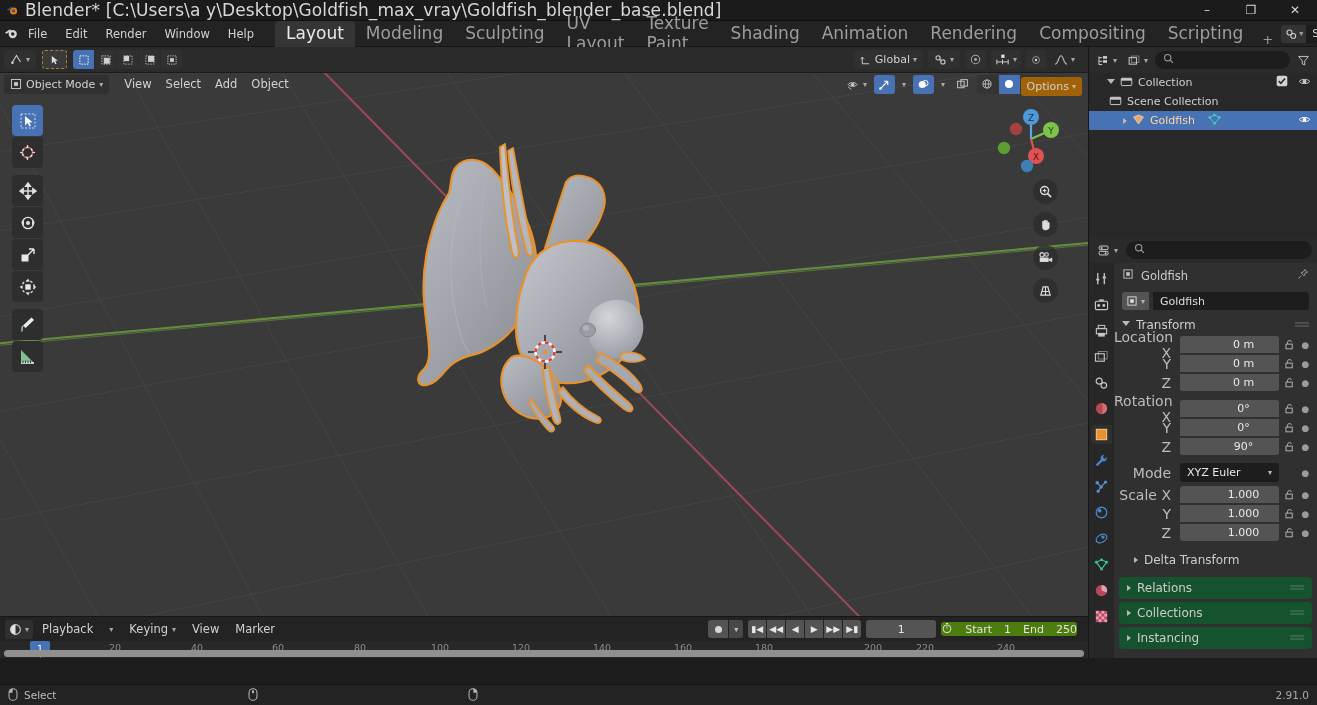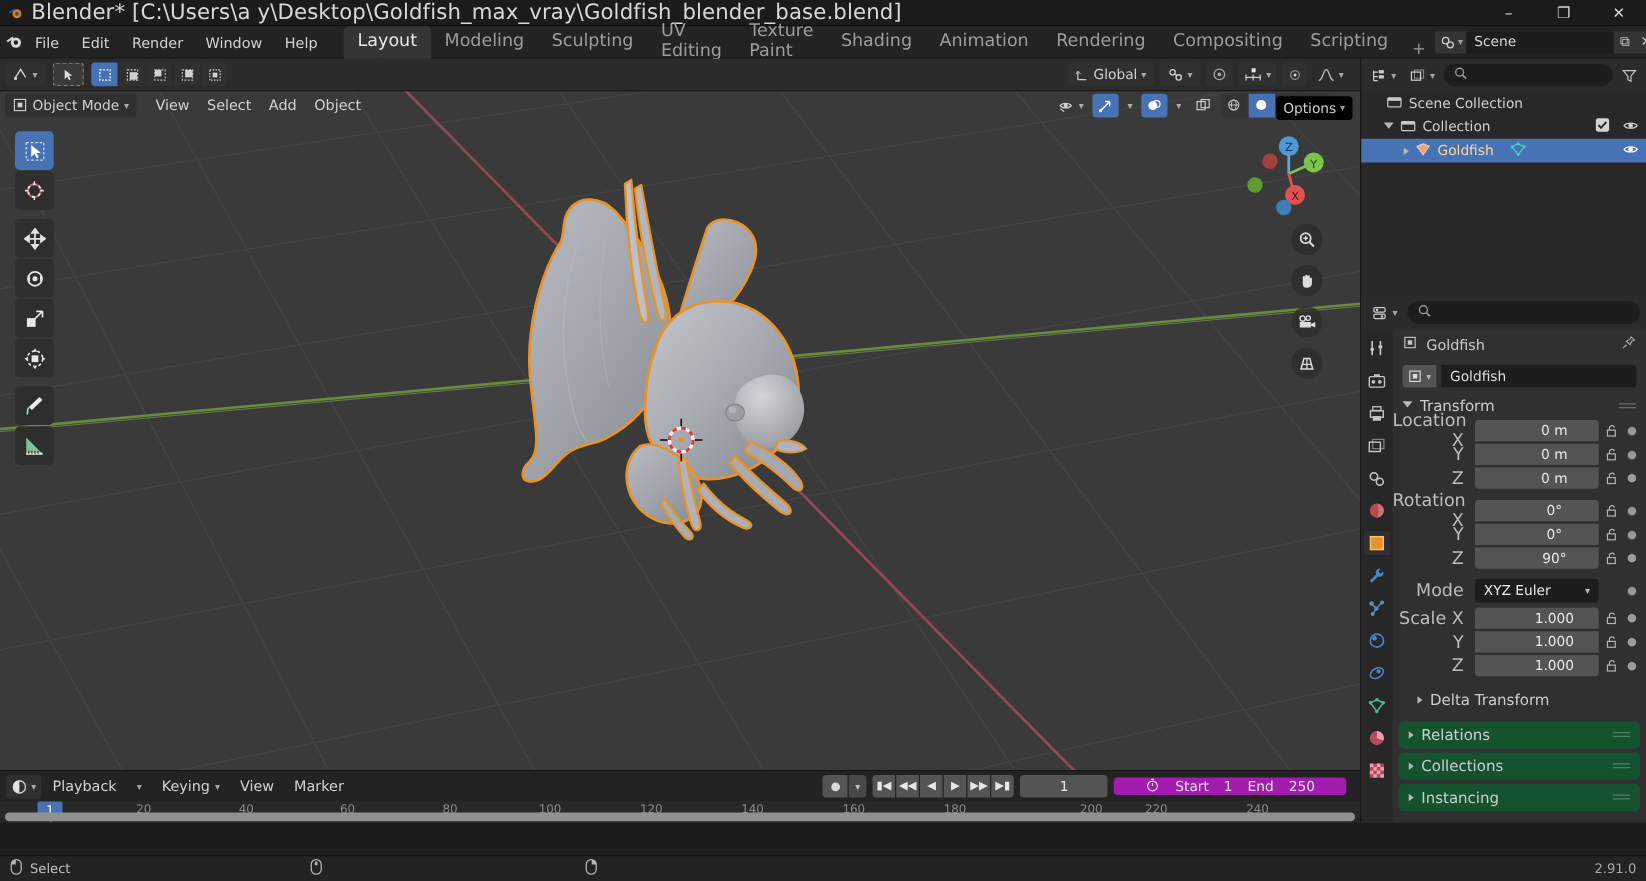--- a/index.html
+++ b/index.html
@@ -27,21 +27,21 @@
 
   
   .topbar {
     height:26px; background:#232323; display:flex; align-items:center;
     padding-left:4px; gap:0; border-bottom:1px solid #161616;
   }
   .tb-icon { width:26px; height:24px; display:flex; align-items:center; justify-content:center; }
   .menu-item { padding:3px 9px; font-size:11.5px; color:#d2d2d2; border-radius:3px; }
   .ws-tabs { display:flex; align-items:flex-end; height:26px; margin-left:12px; }
   .ws-tab {
-    padding:5px 11px 6px; font-size:14px; color:#9d9d9d;
+    padding:5px 11px 6px; font-size:17px; color:#9d9d9d;
     border-radius:4px 4px 0 0; height:26px; display:flex; align-items:center;
   }
   .ws-tab.active { background:#353535; color:#e8e8e8; }
   .ws-plus { padding:0 8px; color:#9a9a9a; font-size:13px; }
 
   .scene-widgets { margin-left:auto; display:flex; align-items:center; gap:4px; padding-right:4px; }
   .idblock { display:flex; align-items:center; height:18px; background:#282828; border-radius:3px; overflow:hidden; }
   .idblock .ib-ico { background:#343434; height:18px; padding:0 3px 0 4px; display:flex; align-items:center; gap:2px; color:#c4c4c4; }
   .idblock .ib-name { background:#1d1d1d; height:18px; min-width:118px; display:flex; align-items:center; padding:0 6px; color:#d7d7d7; font-size:11px; }
   .idblock .ib-btn { background:#343434; height:18px; width:17px; display:flex; align-items:center; justify-content:center; color:#c0c0c0; font-size:11px; }
@@ -90,21 +90,21 @@
 
   
   .timeline { position:absolute; left:0; right:229px; bottom:0; height:42px; background:#232323; border-top:1px solid #161616; }
   .tl-header { height:24px; display:flex; align-items:center; padding:0 5px; gap:2px; }
   .tl-ruler { position:relative; height:17px; background:#282828; overflow:hidden; }
   .tl-tick { position:absolute; top:1px; font-size:9.5px; color:#8b8b8b; transform:translateX(-50%); }
   .playhead { position:absolute; top:0; width:20px; height:14px; background:#4772b3; border-radius:2px; color:#fff; font-size:9.5px; display:flex; align-items:center; justify-content:center; }
   .playhead-line { position:absolute; top:0; bottom:0; width:1px; background:#4772b3; }
   .tl-scroll { position:absolute; left:4px; right:4px; bottom:1px; height:7px; background:#909090; border-radius:4px; }
   .frame-field { height:18px; min-width:70px; background:#545454; border-radius:3px; display:flex; align-items:center; justify-content:center; font-size:11px; color:#e6e6e6;}
-  .lbl-field { height:14px; background:#a21caf; border-radius:3px; display:flex; align-items:center; gap:12px; padding:0 25px; font-size:11px; color:#e2e2e2; }
+  .lbl-field { height:14px; background:#4d7c0f; border-radius:3px; display:flex; align-items:center; gap:12px; padding:0 0; font-size:11px; color:#e2e2e2; }
   .transport { display:flex; gap:1px; }
   .tp { width:18px; height:18px; background:#545454; display:flex; align-items:center; justify-content:center; color:#e8e8e8; font-size:9px;}
   .tp:first-child{border-radius:3px 0 0 3px;} .tp:last-child{border-radius:0 3px 3px 0;}
 
   
   .outliner { position:absolute; right:0; top:0; width:229px; height:190px; background:#282828; border-left:1px solid #161616;}
   .ol-header { height:26px; background:#2b2b2b; display:flex; align-items:center; gap:4px; padding:0 4px; }
   .search-box { flex:1; height:18px; background:#1d1d1d; border-radius:9px; display:flex; align-items:center; gap:4px; padding:0 8px; color:#8e8e8e;}
   .search-box input { background:transparent; border:0; outline:0; color:#d2d2d2; font-size:10.5px; font-family:inherit; width:100%; }
   .ol-row { height:19px; display:flex; align-items:center; gap:5px; padding-right:6px; font-size:11px; color:#cfcfcf;}
@@ -174,21 +174,21 @@
     <div class="menu-item">File</div>
     <div class="menu-item">Edit</div>
     <div class="menu-item">Render</div>
     <div class="menu-item">Window</div>
     <div class="menu-item">Help</div>
 
     <div class="ws-tabs">
       <div class="ws-tab active">Layout</div>
       <div class="ws-tab">Modeling</div>
       <div class="ws-tab">Sculpting</div>
-      <div class="ws-tab">UV Editing</div>
+      <div class="ws-tab">UV Layout</div>
       <div class="ws-tab">Texture Paint</div>
       <div class="ws-tab">Shading</div>
       <div class="ws-tab">Animation</div>
       <div class="ws-tab">Rendering</div>
       <div class="ws-tab">Compositing</div>
       <div class="ws-tab">Scripting</div>
       <div class="ws-plus">+</div>
     </div>
 
     <div class="scene-widgets">
@@ -502,21 +502,21 @@
                 </svg>
               </div>
           </div>
           <div class="btn flat" style="padding:0 3px;">
               <span class="chev">▾</span>
             </div>
         </div>
       </div>
 
       <div class="vp-options">
-        <div class="btn" style="background:#000000;">
+        <div class="btn" style="background:#a16207;">
           <span>Options</span>
           <span class="chev">▾</span>
         </div>
       </div>
 
 
       <div class="vp-toolbar">
         <div class="tool-btn on">
           <svg width="16" height="16" viewBox="0 0 16 16">
               <rect x="1" y="1" width="14" height="14" fill="none" stroke="#cfe0ff" stroke-width="1" stroke-dasharray="2 1.6"></rect>
@@ -740,30 +740,20 @@
           </span>
           <input placeholder="" style="">
         </div>
         <div class="btn flat" style="padding:0 3px;">
           <svg width="13" height="13" viewBox="0 0 16 16">
               <path d="M2 3 L14 3 L9.5 8.5 L9.5 13.5 L6.5 12 L6.5 8.5 Z" fill="none" stroke="#c6c6c6" stroke-width="1.2"></path>
             </svg>
         </div>
       </div>
 
-      <div class="ol-row" style="padding-left:20px">
-        <span>
-          <svg width="13" height="13" viewBox="0 0 16 16">
-              <rect x="1.5" y="4" width="13" height="9" rx="1" fill="none" stroke="#c8c8c8" stroke-width="1.2"></rect>
-              <rect x="1.5" y="4" width="13" height="3" fill="#c8c8c8"></rect>
-            </svg>
-        </span>
-        <span>Scene Collection</span>
-      </div>
-
       <div class="ol-row" style="padding-left:18px">
         <span class="tri open"></span>
         <span>
           <svg width="13" height="13" viewBox="0 0 16 16">
               <rect x="1.5" y="4" width="13" height="9" rx="1" fill="none" stroke="#c8c8c8" stroke-width="1.2"></rect>
               <rect x="1.5" y="4" width="13" height="3" fill="#c8c8c8"></rect>
             </svg>
         </span>
         <span>Collection</span>
         <span style="margin-left:auto;display:flex;align-items:center;gap:10px;">
@@ -773,20 +763,30 @@
                 <path d="M3.2 7 L5.6 9.6 L10.6 4" fill="none" stroke="#2a2a2a" stroke-width="1.8"></path>
               </svg>
           </span>
           <span>
             <svg width="13" height="13" viewBox="0 0 16 16">
                 <path d="M1.5 8 C4 4.6 12 4.6 14.5 8 C12 11.4 4 11.4 1.5 8 Z" fill="none" stroke="#cfcfcf" stroke-width="1.2"></path>
                 <circle cx="8" cy="8" r="2.3" fill="#cfcfcf"></circle>
               </svg>
           </span>
         </span>
+      </div>
+
+      <div class="ol-row" style="padding-left:20px">
+        <span>
+          <svg width="13" height="13" viewBox="0 0 16 16">
+              <rect x="1.5" y="4" width="13" height="9" rx="1" fill="none" stroke="#c8c8c8" stroke-width="1.2"></rect>
+              <rect x="1.5" y="4" width="13" height="3" fill="#c8c8c8"></rect>
+            </svg>
+        </span>
+        <span>Scene Collection</span>
       </div>
 
       <div class="ol-row sel" style="padding-left:34px">
         <span class="tri"></span>
         <span>
           <svg width="13" height="13" viewBox="0 0 16 16">
               <polygon points="8,2.5 14,5 8,13.5 2,5" fill="#e8a672" stroke="#f2d2b4" stroke-width="1"></polygon>
             </svg>
         </span>
         <span style="color:#ffd5a0;">Goldfish</span>

